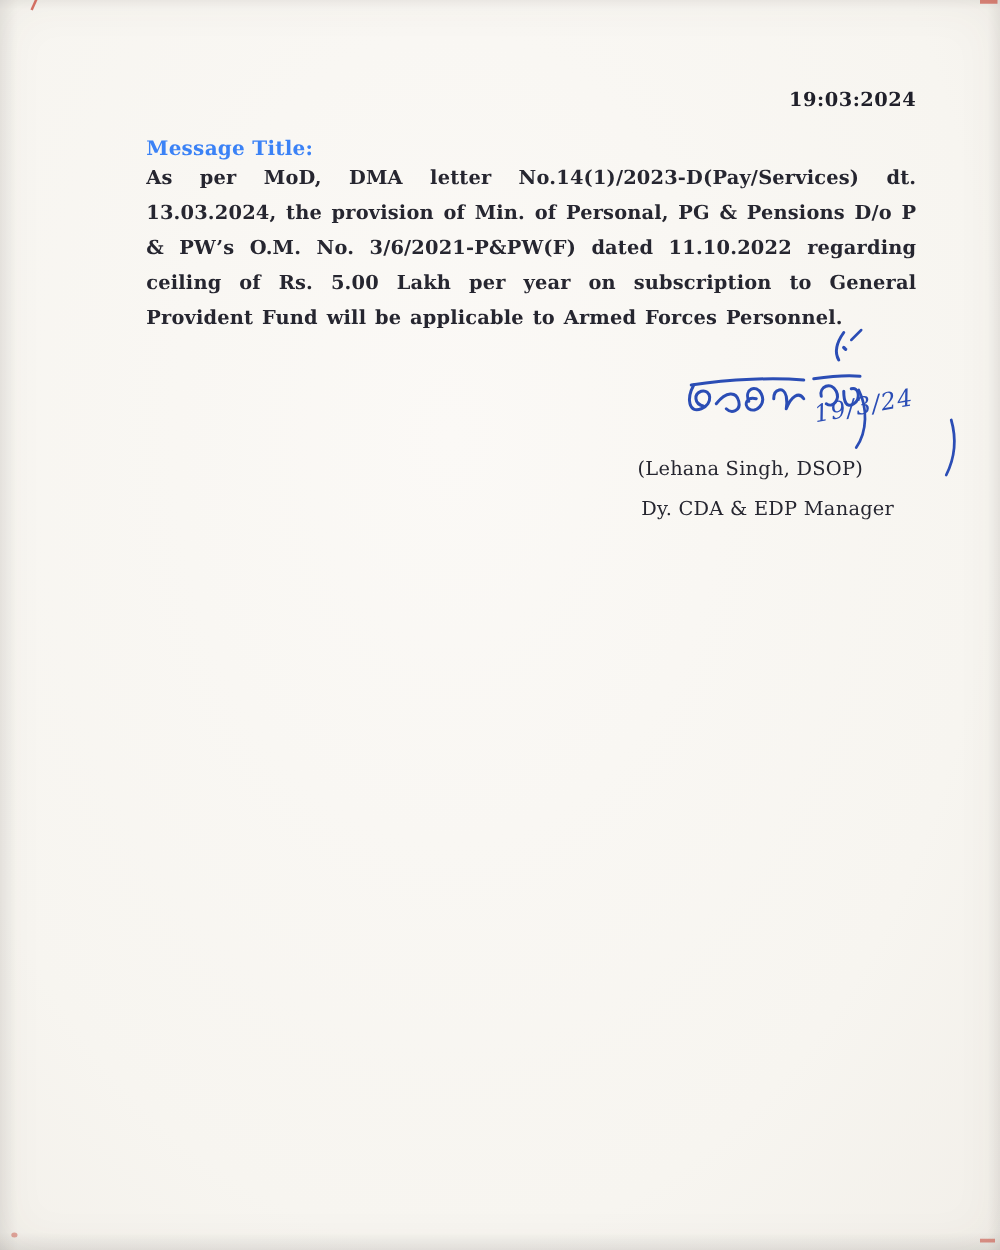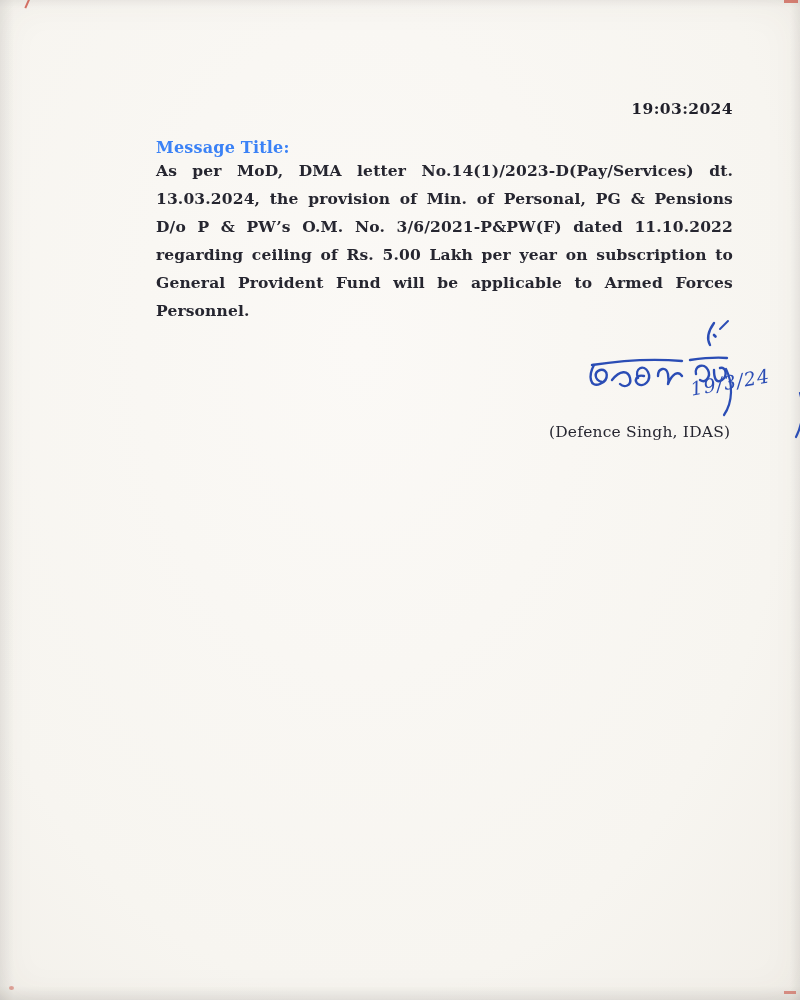--- a/index.html
+++ b/index.html
@@ -17,22 +17,21 @@
       linear-gradient(180deg, rgba(0,0,0,0.04) 0px, rgba(0,0,0,0.0) 8px),
       linear-gradient(0deg, rgba(0,0,0,0.07) 0px, rgba(0,0,0,0.0) 14px),
       radial-gradient(ellipse at 45% 35%, #fbf9f6 0%, #f7f5f0 70%, #f2efe9 100%);
     font-family: "DejaVu Serif", "Liberation Serif", serif;
     color: #262630;
   }
 
   .page-content {
     position: relative;
     box-sizing: border-box;
-    padding: 99px 67px 0 117px;
-    margin-left: 39px;
+    padding: 70px 67px 0 117px;
   }
 
   .scan-date {
     text-align: right;
     font-weight: bold;
     font-size: 15.5px;
     letter-spacing: 0.4px;
     color: #20202a;
   }
 
@@ -158,17 +157,18 @@
       <path d="M132 57 C130 49 140 45 144 53 C147 59 142 67 136 63"></path>
       <path d="M150 53 C150 61 152 67 158 63 C164 59 162 49 156 51"></path>
 
       <path d="M162 52 C169 66 169 85 160 98" stroke-width="2.2"></path>
 
       <path d="M236 76 C240 90 239 106 232 120" stroke-width="2.2"></path>
     </svg>
 
     <span class="sig-handwritten-date">19/3/24</span>
 
-    <div class="sig-name">(Defence Singh, IDAS)</div>
+    <div class="sig-name">(Lehana Singh, DSOP)</div>
 
+    <div class="sig-designation">Dy. CDA &amp; EDP Manager</div>
   </div>
 
 </div>
 
 </body></html>

